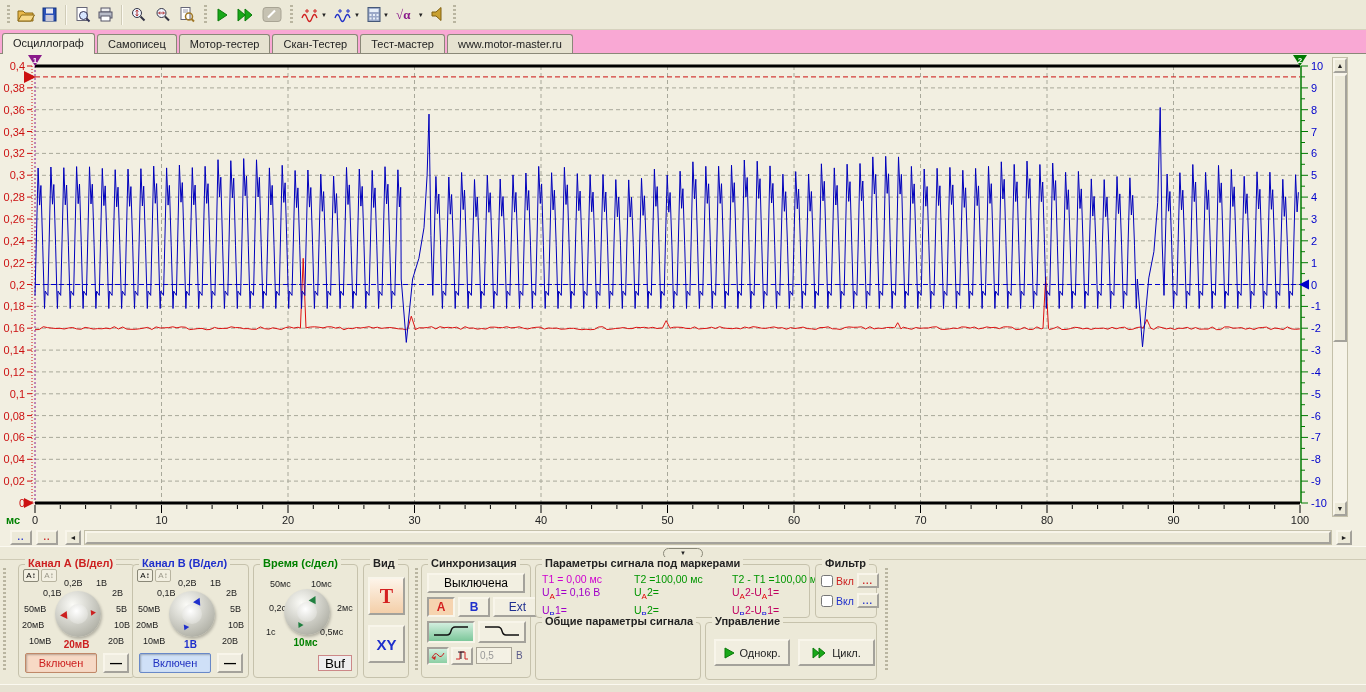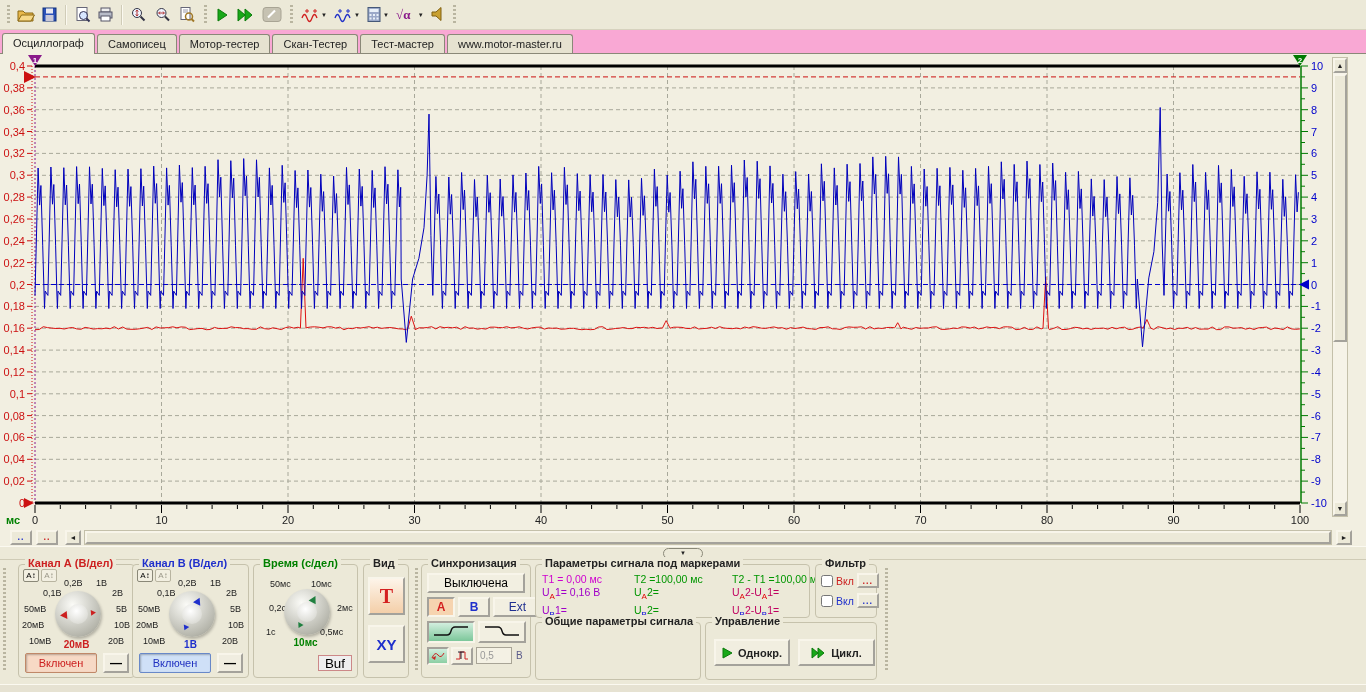--- a/index.html
+++ b/index.html
@@ -70,21 +70,21 @@
 
 .flt-row{position:absolute;left:5px;display:flex;align-items:center;gap:3px;font-size:10.5px}
 .flt-row input{width:12px;height:12px}
 .flt-a{color:#cc2020}.flt-b{color:#2030cc}
 .morebtn{width:22px;height:15px;border:2px outset #f8f5ea;background:#ece9d8;font-size:9px;font-weight:bold;letter-spacing:1px;line-height:6px;padding:0}
 .morebtn.r{color:#cc2020}.morebtn.b{color:#2030cc}
 
 .gp-grid{position:absolute;left:6px;top:8px;display:grid;grid-template-columns:88px auto;row-gap:1px;font-size:10.5px;line-height:12px;white-space:nowrap}
 .gp-a{color:#cc1818}.gp-b{color:#1818cc}
 
-.runbtn{position:absolute;top:16px;height:27px;border:2px outset #f8f5ea;background:#f1eee0;font-weight:bold;color:#222;font-size:11px;display:flex;align-items:center;justify-content:center;gap:5px}
+.runbtn{position:absolute;top:16px;height:27px;border:2px outset #f8f5ea;background:#f1eee0;font-weight:normal;color:#222;font-size:11px;display:flex;align-items:center;justify-content:center;gap:5px}
 
 .statusbar{height:12px;background:#e6e2d2;border-top:1px solid #fbf9f0;box-shadow:0 -1px 0 #b9b5a0}
 button{font-family:"Liberation Sans",sans-serif;cursor:default}
 </style>
 </head>
 <body>
 
 <div class="toolbar">
   <span class="grip"></span>
   <button class="tbtn">

